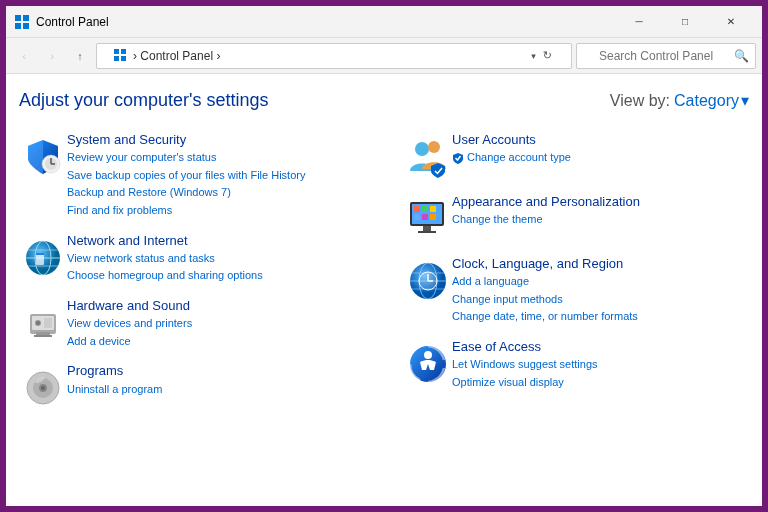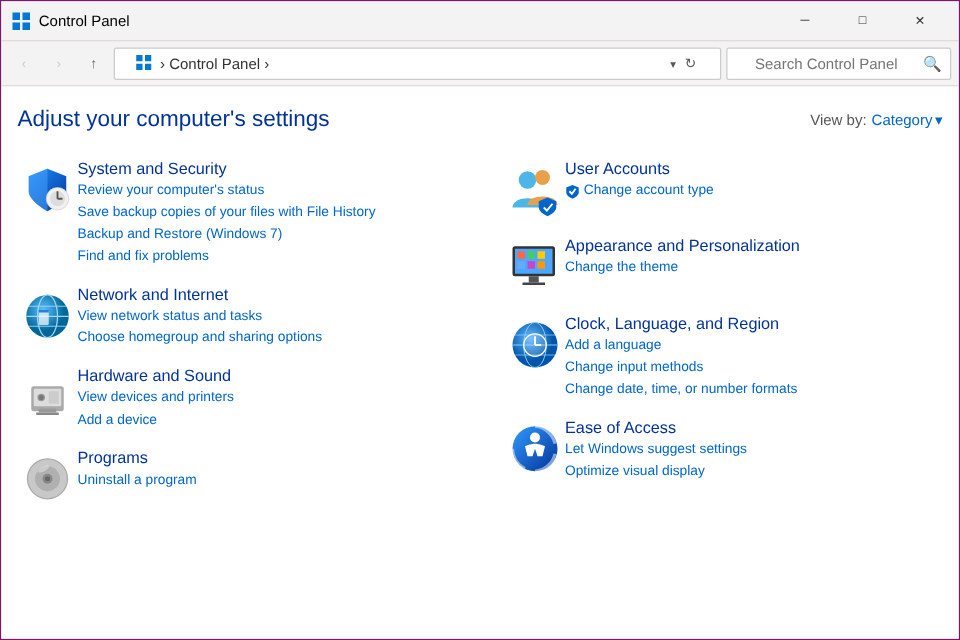--- a/index.html
+++ b/index.html
@@ -10,22 +10,22 @@
       display: flex;
       justify-content: center;
       align-items: center;
       width: 768px;
       height: 512px;
       overflow: hidden;
     }
     .window {
       width: 768px;
       height: 512px;
-      border: 1px solid #701a75;
-      background: #fca5a5;
+      border: 6px solid #701a75;
+      background: #0f766e;
       display: flex;
       flex-direction: column;
       box-shadow: 0 2px 8px rgba(0,0,0,0.3);
     }
     
     .title-bar {
       background: #f3f3f3;
       height: 32px;
       display: flex;
       align-items: center;
@@ -153,21 +153,21 @@
     }
     .page-title {
       font-size: 18px;
       font-weight: 300;
       color: #003399;
     }
     .view-by {
       display: flex;
       align-items: center;
       gap: 4px;
-      font-size: 12px;
+      font-size: 16px;
       color: #333;
       text-align: right;
     }
     .view-by-label { color: #555; }
     .view-by-value {
       color: #0066cc;
       cursor: pointer;
       display: flex;
       align-items: center;
       gap: 2px;

